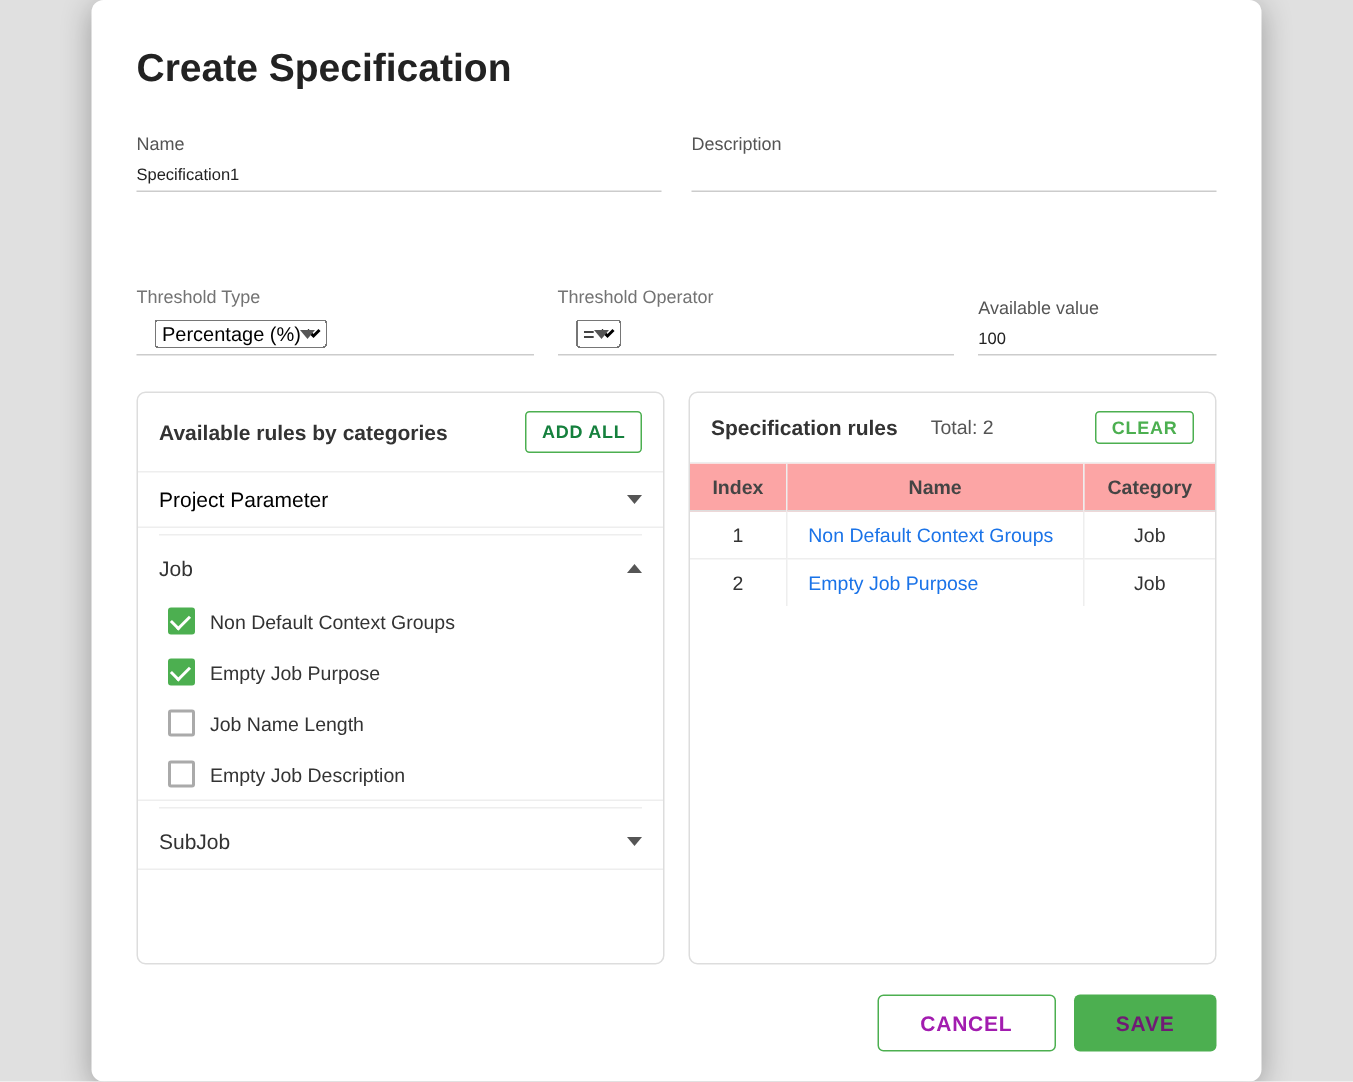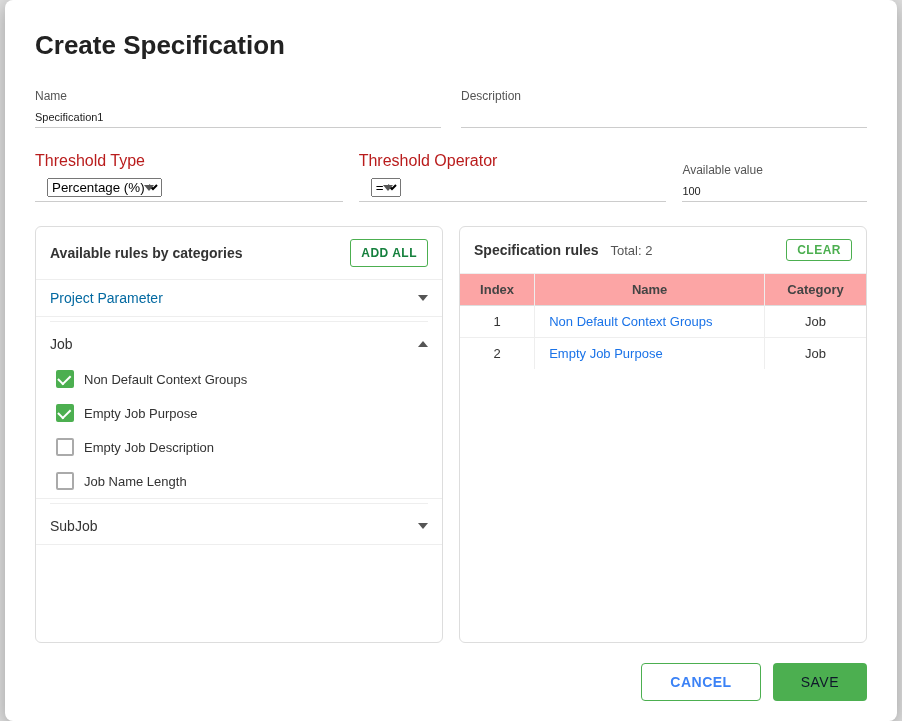--- a/index.html
+++ b/index.html
@@ -1,20 +1,20 @@
 <!DOCTYPE html>
 <html><head>
   <meta charset="utf-8">
   <style>
     * { box-sizing: border-box; margin: 0; padding: 0; font-family: Arial, sans-serif; }
     body { background: #e0e0e0; display: flex; align-items: center; justify-content: center; min-height: 100vh; }
     .modal {
       background: #fff;
       border-radius: 8px;
-      width: 892px;
+      width: 780px;
       min-height: 721px;
       padding: 30px 30px 20px 30px;
       position: relative;
       box-shadow: 0 4px 20px rgba(0,0,0,0.3);
       display: flex;
       flex-direction: column;
     }
     .modal-title {
       font-size: 26px;
       font-weight: 600;
@@ -46,23 +46,24 @@
       outline: none;
       background: transparent;
       width: 100%;
     }
     .select-wrapper {
       display: flex;
       flex-direction: column;
       flex: 1;
     }
     .select-wrapper label {
-      font-size: 16px;
-      color: #b91c1c;
+      font-size: 12px;
+      color: #737373;
       margin-bottom: 4px;
+      margin-top: 39px;
     }
     .select-row {
       display: flex;
       gap: 16px;
       margin-bottom: 24px;
       align-items: flex-end;
     }
     .select-row .select-wrapper { flex: 1; }
     .select-row .value-field { flex: 0.6; }
     .select-arrow {
@@ -130,21 +131,21 @@
     }
     .panel-content { flex: 1; overflow-y: auto; }
     .category-dropdown {
       display: flex;
       align-items: center;
       justify-content: space-between;
       padding: 10px 14px;
       border-bottom: 1px solid #eee;
       cursor: pointer;
     }
-    .category-dropdown-label { font-size: 14px; color: #0369a1; font-weight: 500; }
+    .category-dropdown-label { font-size: 14px; color: #000000; font-weight: 500; }
     .divider { height: 1px; background: #eee; margin: 4px 14px; }
     .category-section {
       border-bottom: 1px solid #eee;
     }
     .category-header {
       display: flex;
       align-items: center;
       justify-content: space-between;
       padding: 10px 14px;
       cursor: pointer;
@@ -176,22 +177,22 @@
       content: '';
       width: 10px;
       height: 6px;
       border-left: 2px solid #fff;
       border-bottom: 2px solid #fff;
       transform: rotate(-45deg) translateY(-1px);
       display: block;
     }
     .spec-header {
       display: flex;
-      align-items: flex-end;
-      gap: 12px;
+      align-items: flex-start;
+      gap: 22px;
     }
     .spec-title { font-size: 14px; font-weight: 600; color: #333; }
     .spec-total { font-size: 13px; color: #555; }
     .spec-table {
       width: 100%;
       border-collapse: collapse;
     }
     .spec-table thead tr { background: #fca5a5; border-bottom: 1px solid #ddd; }
     .spec-table th {
       padding: 8px 14px;
@@ -215,36 +216,36 @@
     .spec-table tr:last-child td { border-bottom: none; }
     .modal-footer {
       display: flex;
       justify-content: flex-end;
       gap: 12px;
       padding-top: 20px;
       margin-top: auto;
     }
     .cancel-btn {
       border: 1px solid #4caf50;
-      color: #3b82f6;
+      color: #a21caf;
       background: #fff;
       padding: 10px 28px;
       font-size: 14px;
       font-weight: 600;
       border-radius: 4px;
       cursor: pointer;
       letter-spacing: 0.5px;
     }
     .save-btn {
       border: none;
       background: #4caf50;
-      color: #0f172a;
+      color: #701a75;
       padding: 10px 28px;
       font-size: 14px;
-      font-weight: 400;
+      font-weight: 700;
       border-radius: 4px;
       cursor: pointer;
       letter-spacing: 0.5px;
     }
     .arrow-up {
       width: 0; height: 0;
       border-left: 5px solid transparent;
       border-right: 5px solid transparent;
       border-bottom: 6px solid #555;
     }
@@ -319,25 +320,25 @@
           <div class="rule-item">
             <div class="checkbox checked"></div>
             <span class="rule-label">Non Default Context Groups</span>
           </div>
           <div class="rule-item">
             <div class="checkbox checked"></div>
             <span class="rule-label">Empty Job Purpose</span>
           </div>
           <div class="rule-item">
             <div class="checkbox"></div>
-            <span class="rule-label">Empty Job Description</span>
+            <span class="rule-label">Job Name Length</span>
           </div>
           <div class="rule-item">
             <div class="checkbox"></div>
-            <span class="rule-label">Job Name Length</span>
+            <span class="rule-label">Empty Job Description</span>
           </div>
         </div>
         <div class="divider"></div>
 
         <div class="category-section">
           <div class="category-header">
             <span class="category-header-label">SubJob</span>
             <div class="arrow-down"></div>
           </div>
         </div>

